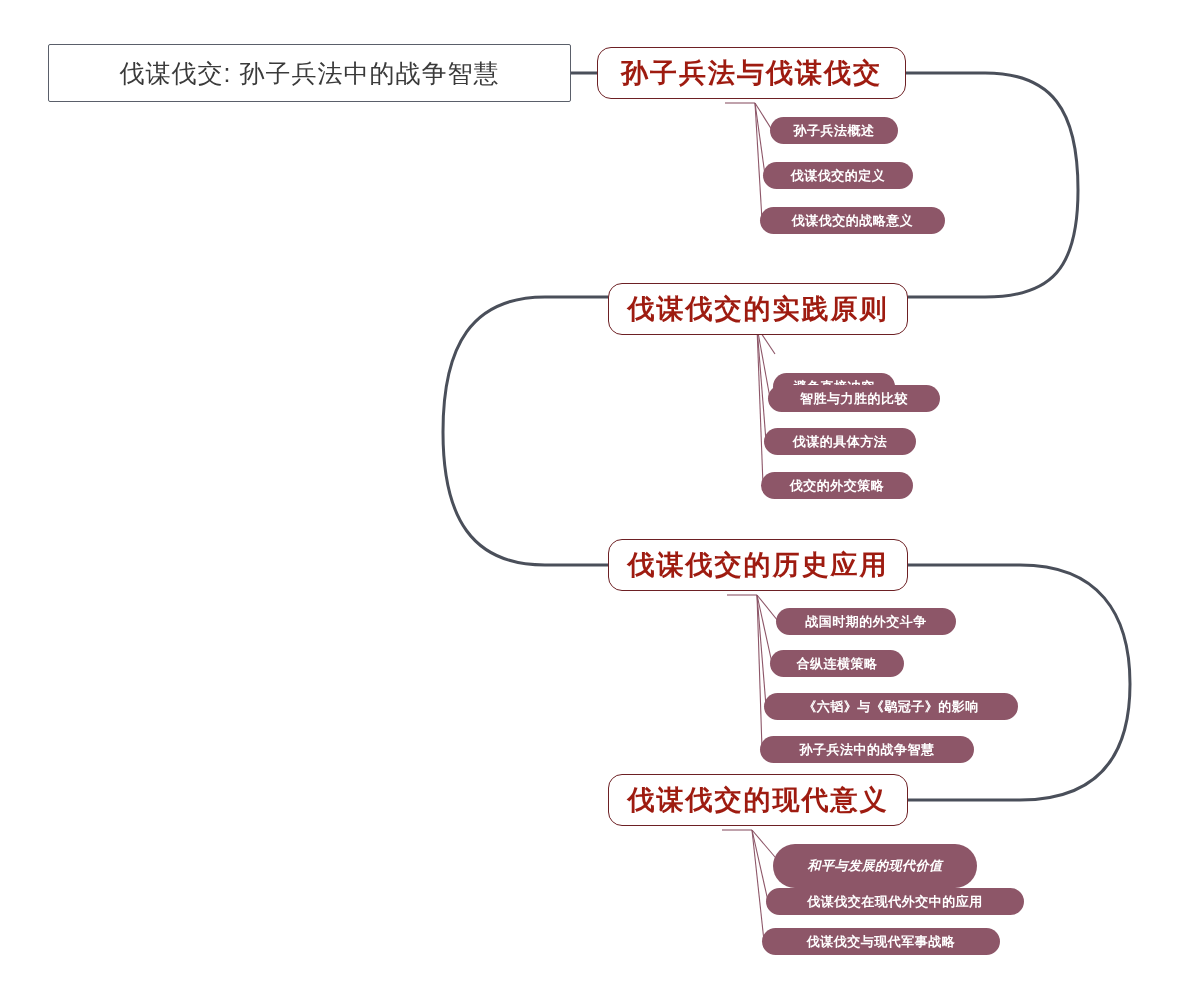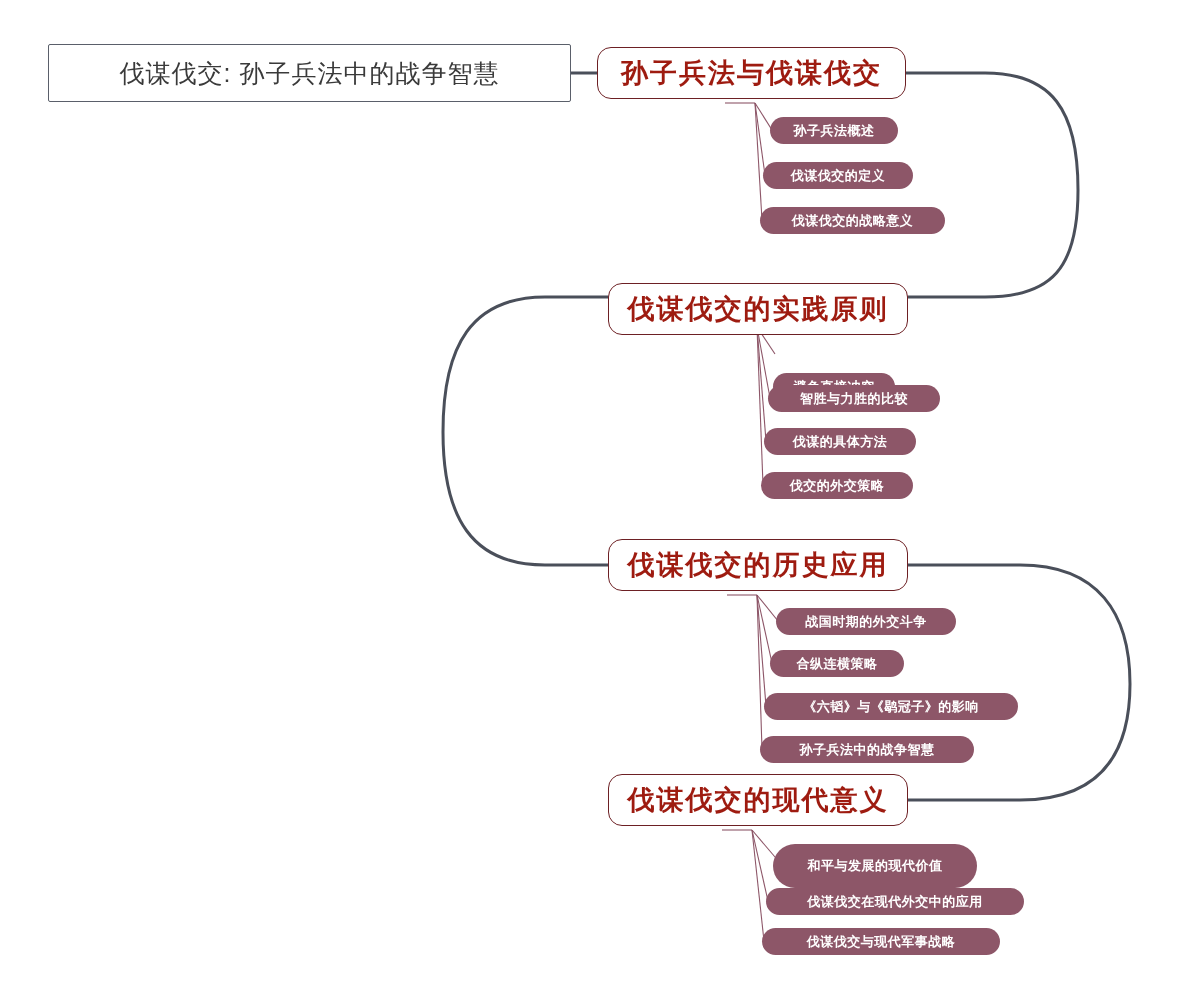--- a/index.html
+++ b/index.html
@@ -186,21 +186,21 @@
     <div class="node leaf-node" style="left:764px; top:693px; width:254px; height:27px;">
       <span>《六韬》与《鹖冠子》的影响</span>
     </div>
     <div class="node leaf-node" style="left:760px; top:736px; width:214px; height:27px;">
       <span>孙子兵法中的战争智慧</span>
     </div>
 
     <div class="node branch-node" style="left:608px; top:774px; width:300px; height:52px;">
       <span>伐谋伐交的现代意义</span>
     </div>
-    <div class="node leaf-node" style="left:773px; top:844px; width:204px; height:44px;">
+    <div class="node leaf-node" style="left:773px; top:844px; width:204px; height:44px;font-style:italic;">
       <span>和平与发展的现代价值</span>
     </div>
     <div class="node leaf-node" style="left:766px; top:888px; width:258px; height:27px;">
       <span>伐谋伐交在现代外交中的应用</span>
     </div>
     <div class="node leaf-node" style="left:762px; top:928px; width:238px; height:27px;">
       <span>伐谋伐交与现代军事战略</span>
     </div>
 
   </div>

